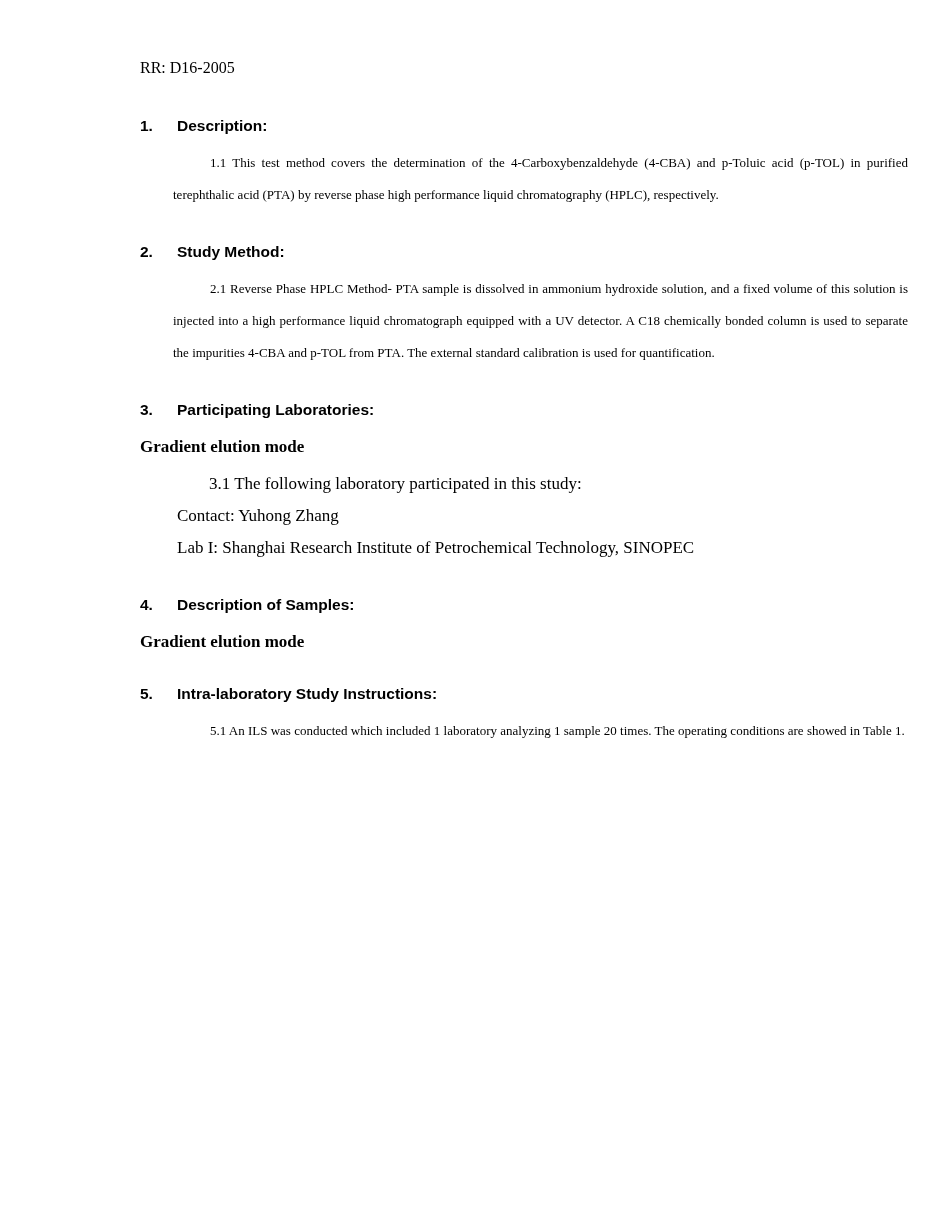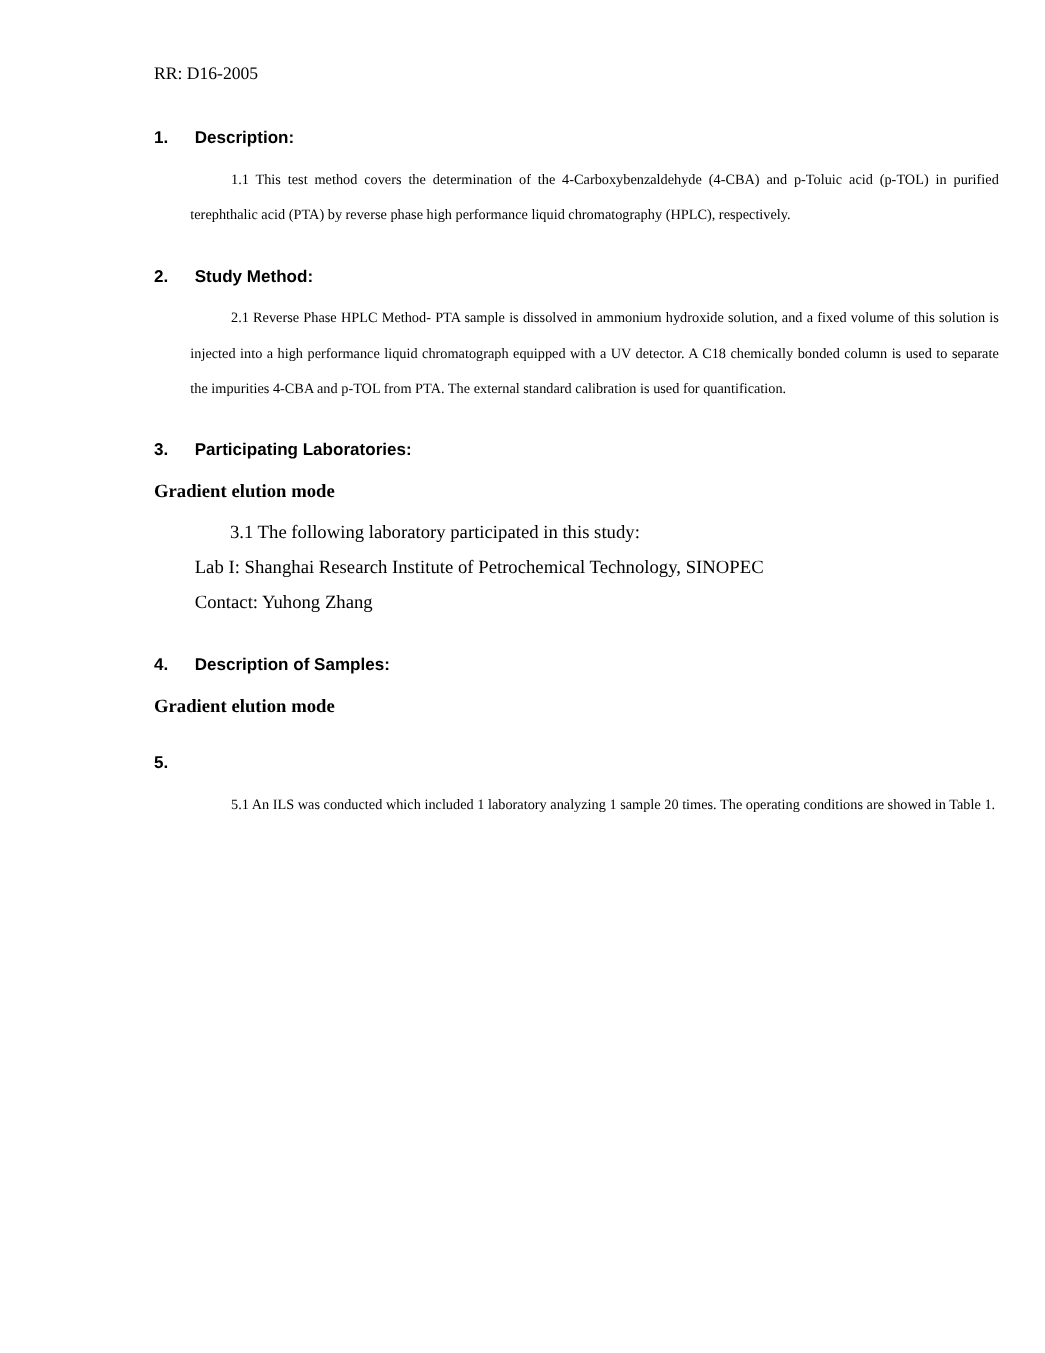--- a/index.html
+++ b/index.html
@@ -92,32 +92,33 @@
     <p class="body-para">2.1 Reverse Phase HPLC Method- PTA sample is dissolved in ammonium hydroxide solution, and a fixed volume of this solution is injected into a high performance liquid chromatograph equipped with a UV detector. A C18 chemically bonded column is used to separate the impurities 4-CBA and p-TOL from PTA. The external standard calibration is used for quantification.</p>
   </div>
 
   <div class="section">
     <div class="section-heading">
       <span class="section-num">3.</span>
       <span>Participating Laboratories:</span>
     </div>
     <div class="subhead">Gradient elution mode</div>
     <div class="line indent-para">3.1 The following laboratory participated in this study:</div>
+    <div class="line indent-lab">Contact: Yuhong Zhang</div>
     <div class="line indent-lab">Lab I: Shanghai Research Institute of Petrochemical Technology, SINOPEC</div>
-    <div class="line indent-lab">Contact: Yuhong Zhang</div>
   </div>
 
   <div class="section">
     <div class="section-heading">
       <span class="section-num">4.</span>
       <span>Description of Samples:</span>
     </div>
     <div class="subhead">Gradient elution mode</div>
   </div>
 
   <div class="section">
     <div class="section-heading">
       <span class="section-num">5.</span>
+      <span>Intra-laboratory Study Instructions:</span>
     </div>
     <p class="body-para">5.1 An ILS was conducted which included 1 laboratory analyzing 1 sample 20 times. The operating conditions are showed in Table 1.</p>
   </div>
 
 </div>
 
 </body></html>

